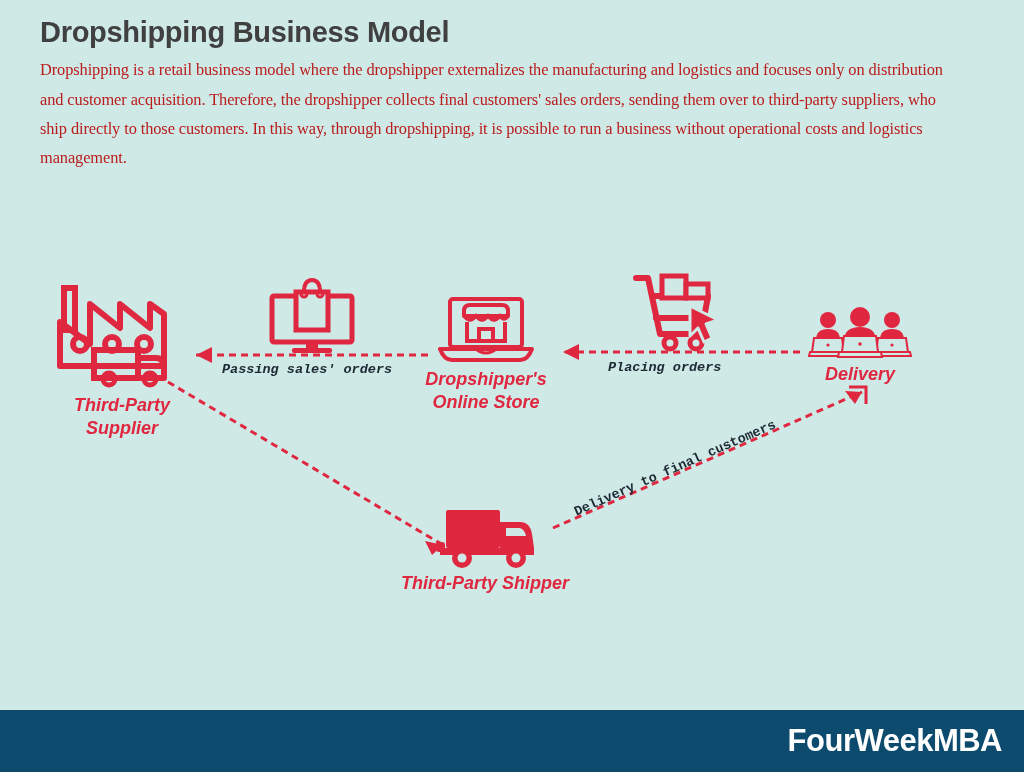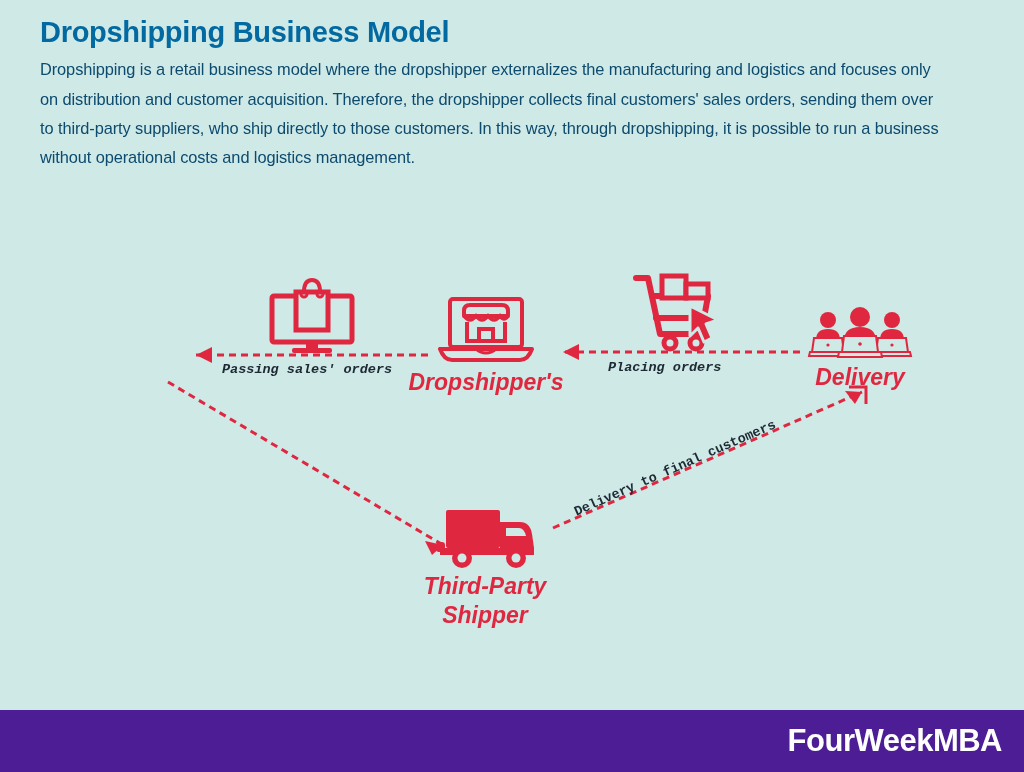--- a/index.html
+++ b/index.html
@@ -25,31 +25,32 @@
   
   #header {
     position: absolute;
     left: 40px;
     top: 16px;
     width: 905px;
   }
   #page-title {
     font-size: 29px;
     font-weight: bold;
-    color: #0369a1;
+    color: #404040;
     letter-spacing: -0.3px;
     margin: 0 0 6px 0;
     line-height: 1.15;
   }
   #page-description {
     font-size: 16.4px;
-    color: #0c4a6e;
+    color: #b91c1c;
     line-height: 1.78;
     margin: 0;
     letter-spacing: -0.1px;
+    font-family: Liberation Serif, serif;
   }
 
   
   #diagram {
     position: absolute;
     left: 0;
     top: 0;
     width: 1024px;
     height: 710px;
     pointer-events: none;
@@ -59,21 +60,21 @@
   .node {
     position: absolute;
   }
   .node-label {
     position: absolute;
     width: 200px;
     text-align: center;
     color: #e02740;
     font-weight: bold;
     font-style: italic;
-    font-size: 23px;
+    font-size: 18px;
     line-height: 1.25;
     left: 50%;
     transform: translateX(-50%);
   }
 
   .flow-label {
     position: absolute;
     font-family: "Liberation Mono", "DejaVu Sans Mono", monospace;
     font-weight: bold;
     font-size: 13.5px;
@@ -84,21 +85,21 @@
     transform-origin: left center;
   }
 
   
   #footer {
     position: absolute;
     left: 0;
     bottom: 0;
     width: 1024px;
     height: 62px;
-    background: #4c1d95;
+    background: #0c4a6e;
     margin-top: 16px;
   }
   #footer-brand {
     position: absolute;
     right: 22px;
     top: 50%;
     transform: translateY(-50%);
     color: #ffffff;
     font-size: 31px;
     font-weight: bold;
@@ -141,20 +142,41 @@
         <path d="M 443 545 L 425 541 L 432 555 z" fill="#e02740"></path>
       </g>
 
       <g>
         <line x1="553" y1="528" x2="862" y2="392" stroke="#e02740" stroke-width="3" stroke-dasharray="7 5"></line>
         <path d="M 862 392 L 845 391 L 855 404 z" fill="#e02740"></path>
         <path d="M 849 387 L 866 387 L 866 404" fill="none" stroke="#e02740" stroke-width="3"></path>
       </g>
     </svg>
 
+    <div class="node" style="left:52px; top:282px; width:140px;">
+      <svg width="140" height="110" viewBox="0 0 140 110">
+
+        <rect x="12" y="6" width="11" height="42" fill="none" stroke="#e02740" stroke-width="6"></rect>
+
+        <path d="M 8 84 L 8 40 L 38 62 L 38 22 L 68 46 L 68 22 L 98 46 L 98 22 L 112 32 L 112 84 Z" fill="none" stroke="#e02740" stroke-width="6" stroke-linejoin="round"></path>
+
+        <circle cx="28" cy="62" r="7" fill="none" stroke="#e02740" stroke-width="6"></circle>
+        <circle cx="60" cy="62" r="7" fill="none" stroke="#e02740" stroke-width="6"></circle>
+        <circle cx="92" cy="62" r="7" fill="none" stroke="#e02740" stroke-width="6"></circle>
+
+        <rect x="42" y="68" width="44" height="28" fill="none" stroke="#e02740" stroke-width="6"></rect>
+        <path d="M 86 76 L 104 76 Q 112 76 112 86 L 112 96 L 86 96 Z" fill="none" stroke="#e02740" stroke-width="6" stroke-linejoin="round"></path>
+        <circle cx="57" cy="97" r="6" fill="none" stroke="#e02740" stroke-width="5"></circle>
+        <circle cx="98" cy="97" r="6" fill="none" stroke="#e02740" stroke-width="5"></circle>
+      </svg>
+      <div class="node-label" style="top:112px;">
+        <div>Third-Party</div>
+        <div>Supplier</div>
+      </div>
+    </div>
 
     <div class="node" style="left:266px; top:278px; width:92px;">
       <svg width="92" height="78" viewBox="0 0 92 78">
 
         <rect x="6" y="18" width="80" height="46" rx="2" fill="none" stroke="#e02740" stroke-width="5"></rect>
 
         <rect x="40" y="64" width="12" height="7" fill="#e02740"></rect>
         <rect x="26" y="70" width="40" height="5" rx="2" fill="#e02740"></rect>
 
         <rect x="30" y="14" width="32" height="38" fill="#cfe9e7" stroke="#e02740" stroke-width="5"></rect>
@@ -175,20 +197,21 @@
         <path d="M 28 15 Q 28 9 34 9 L 66 9 Q 72 9 72 15 L 72 20 L 28 20 Z" fill="none" stroke="#e02740" stroke-width="4" stroke-linejoin="round"></path>
 
         <path d="M 28 20 Q 34 28 40 20 Q 46 28 52 20 Q 58 28 64 20 Q 68 26 72 20" fill="none" stroke="#e02740" stroke-width="3.5"></path>
 
         <path d="M 31 26 L 31 45 L 69 45 L 69 26" fill="none" stroke="#e02740" stroke-width="4"></path>
 
         <rect x="43" y="33" width="14" height="12" fill="none" stroke="#e02740" stroke-width="4"></rect>
       </svg>
       <div class="node-label" style="top:72px;">
         <div>Dropshipper's</div>
+        <div>Online Store</div>
       </div>
     </div>
 
     <div class="node" style="left:634px; top:272px; width:90px;">
       <svg width="90" height="78" viewBox="0 0 90 78">
 
         <path d="M 2 6 L 14 6 L 26 62 L 68 62" fill="none" stroke="#e02740" stroke-width="6" stroke-linecap="round" stroke-linejoin="round"></path>
         <path d="M 18 24 L 74 24 L 70 46 L 24 46" fill="none" stroke="#e02740" stroke-width="6" stroke-linejoin="round"></path>
         <line x1="22" y1="46" x2="68" y2="46" stroke="#e02740" stroke-width="6" stroke-linecap="round"></line>
 

